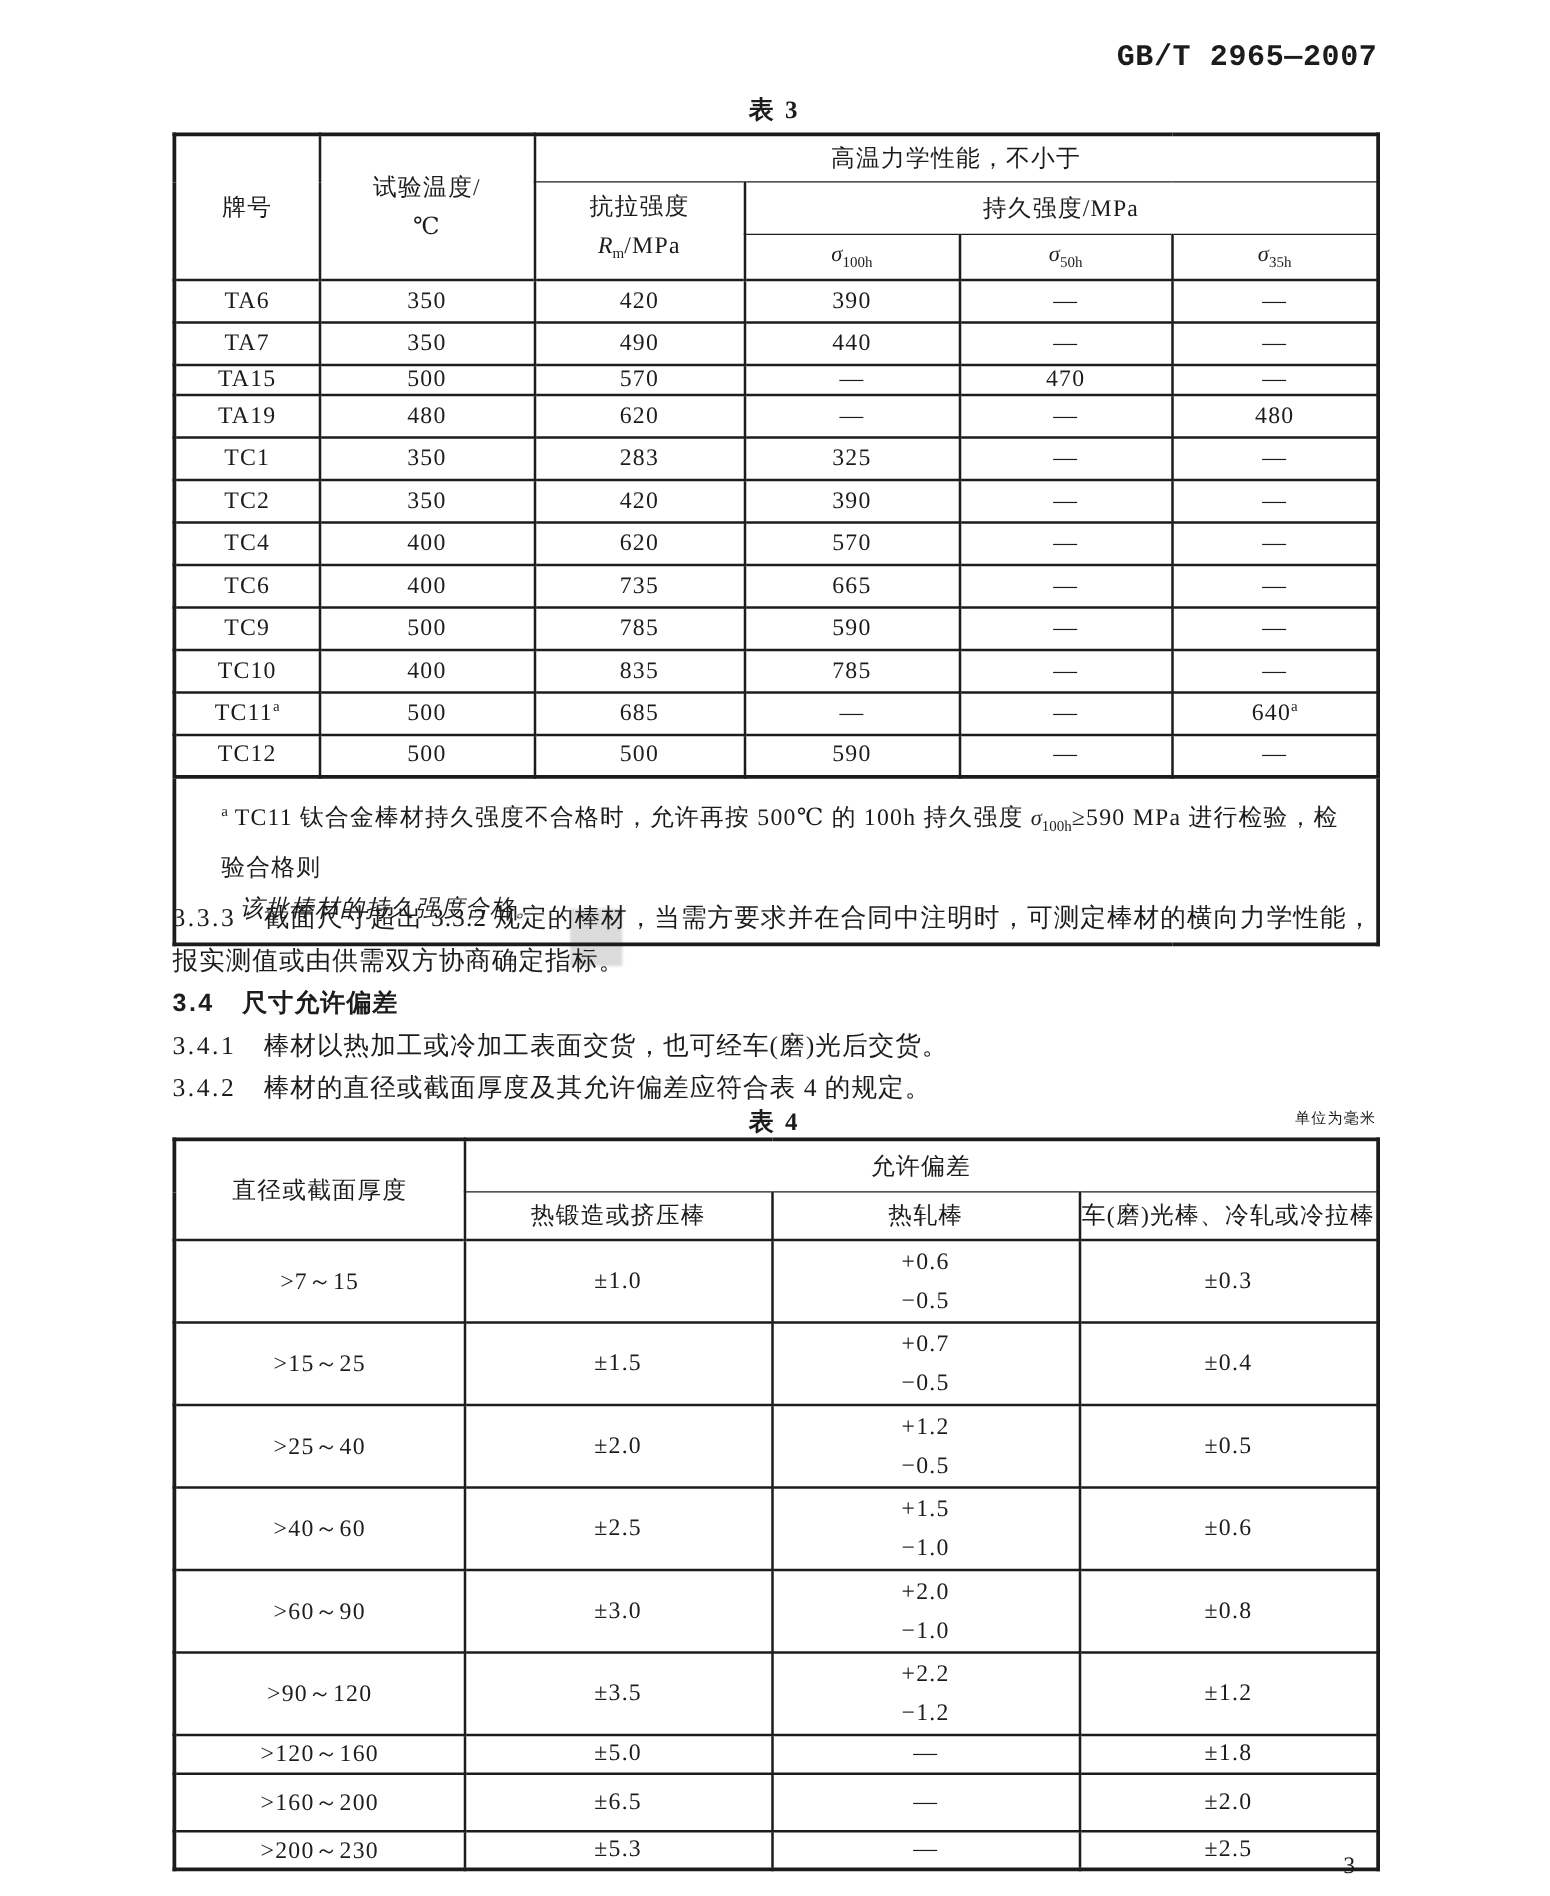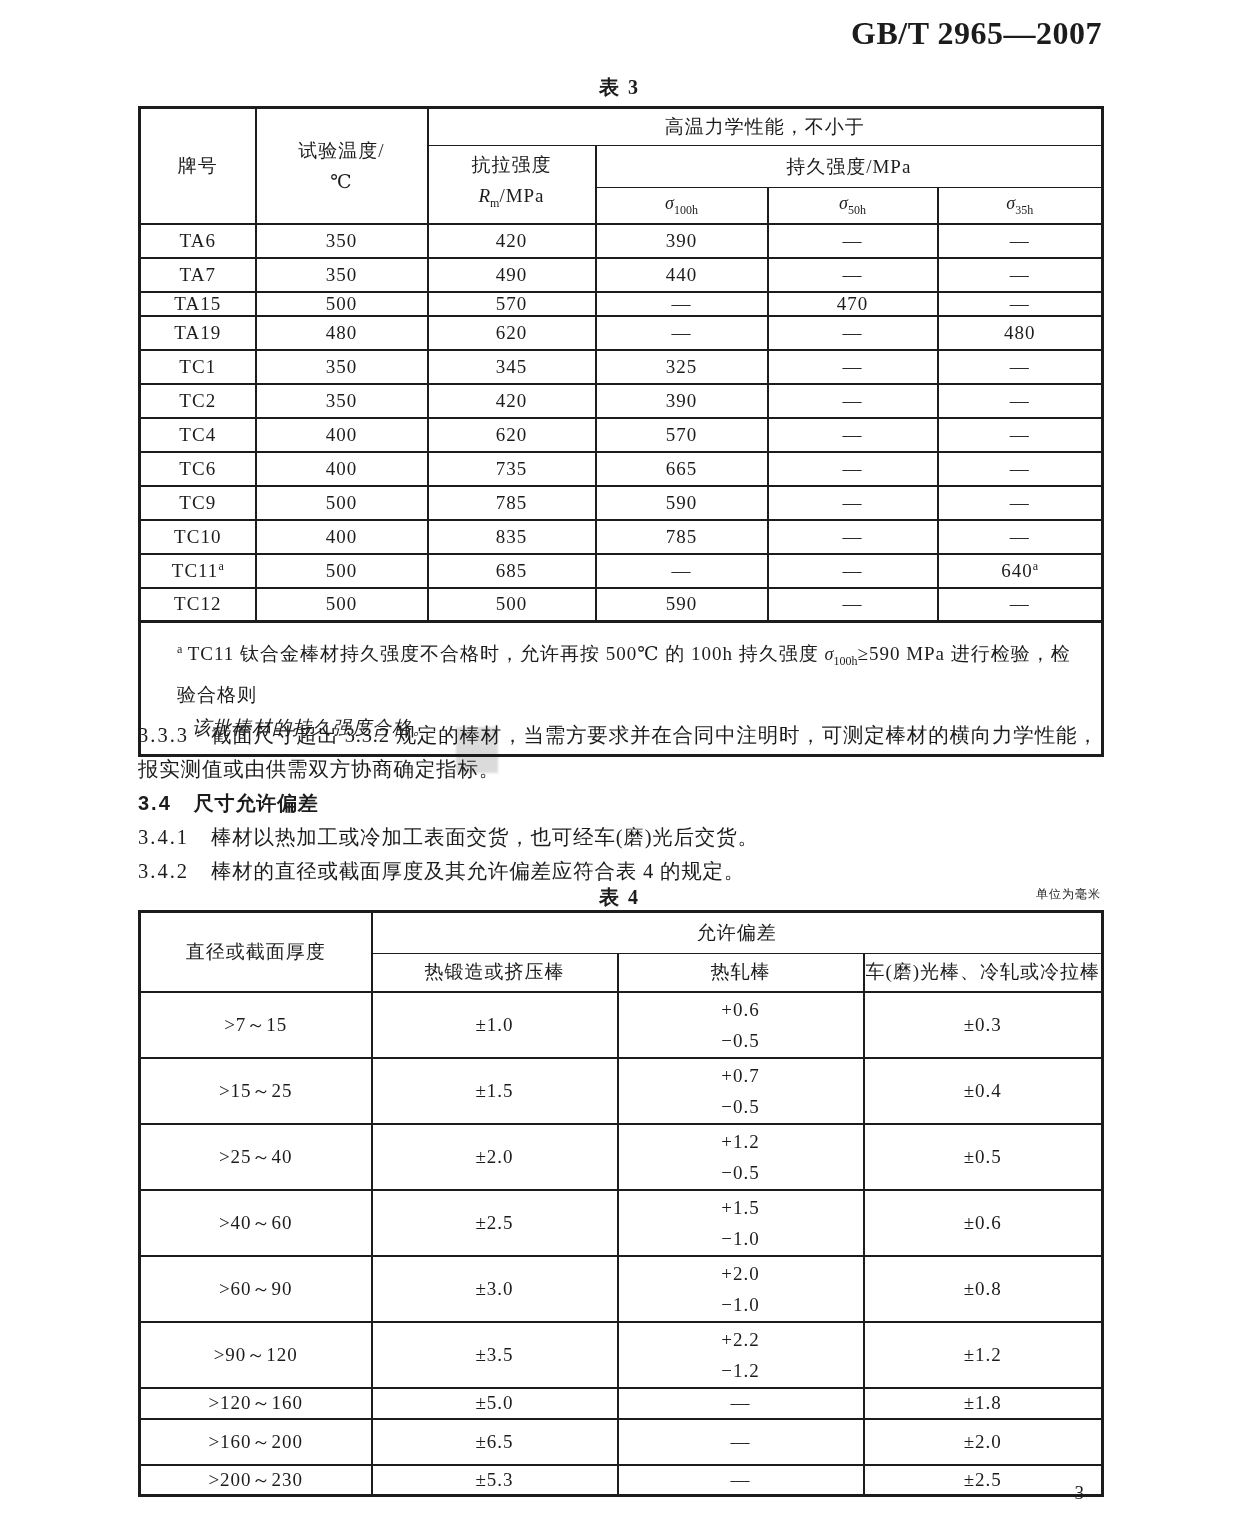--- a/index.html
+++ b/index.html
@@ -5,22 +5,22 @@
   html,body{margin:0;padding:0;background:#e8e8e8;}
   .page{
     position:relative;
     width:1240px;height:1517px;
     background:#ffffff;
     font-family:"Liberation Serif","DejaVu Serif",serif;
     color:#1c1c1c;
     overflow:hidden;
   }
   .doc-code{
-    position:absolute;top:15px;right:138px;
-    font-size:32px;font-weight:bold;letter-spacing:.5px;
+    position:absolute;top:33px;right:138px;
+    font-size:24px;font-weight:bold;letter-spacing:.5px;font-family:Liberation Mono, monospace;
   }
   .scan-artifact{
     position:absolute;left:456px;top:727px;width:42px;height:46px;
     background:#c9c9c9;filter:blur(1px);opacity:.65;
   }
   .tbl-title{
     position:absolute;left:138px;width:963px;
     text-align:center;font-size:20px;font-weight:bold;letter-spacing:2px;
   }
   .t3-title{top:74px;}
@@ -139,21 +139,21 @@
         <td>TA19</td>
         <td>480</td>
         <td>620</td>
         <td>—</td>
         <td>—</td>
         <td>480</td>
       </tr>
       <tr style="height:34px">
         <td>TC1</td>
         <td>350</td>
-        <td>345</td>
+        <td>283</td>
         <td>325</td>
         <td>—</td>
         <td>—</td>
       </tr>
       <tr style="height:34px">
         <td>TC2</td>
         <td>350</td>
         <td>420</td>
         <td>390</td>
         <td>—</td>

